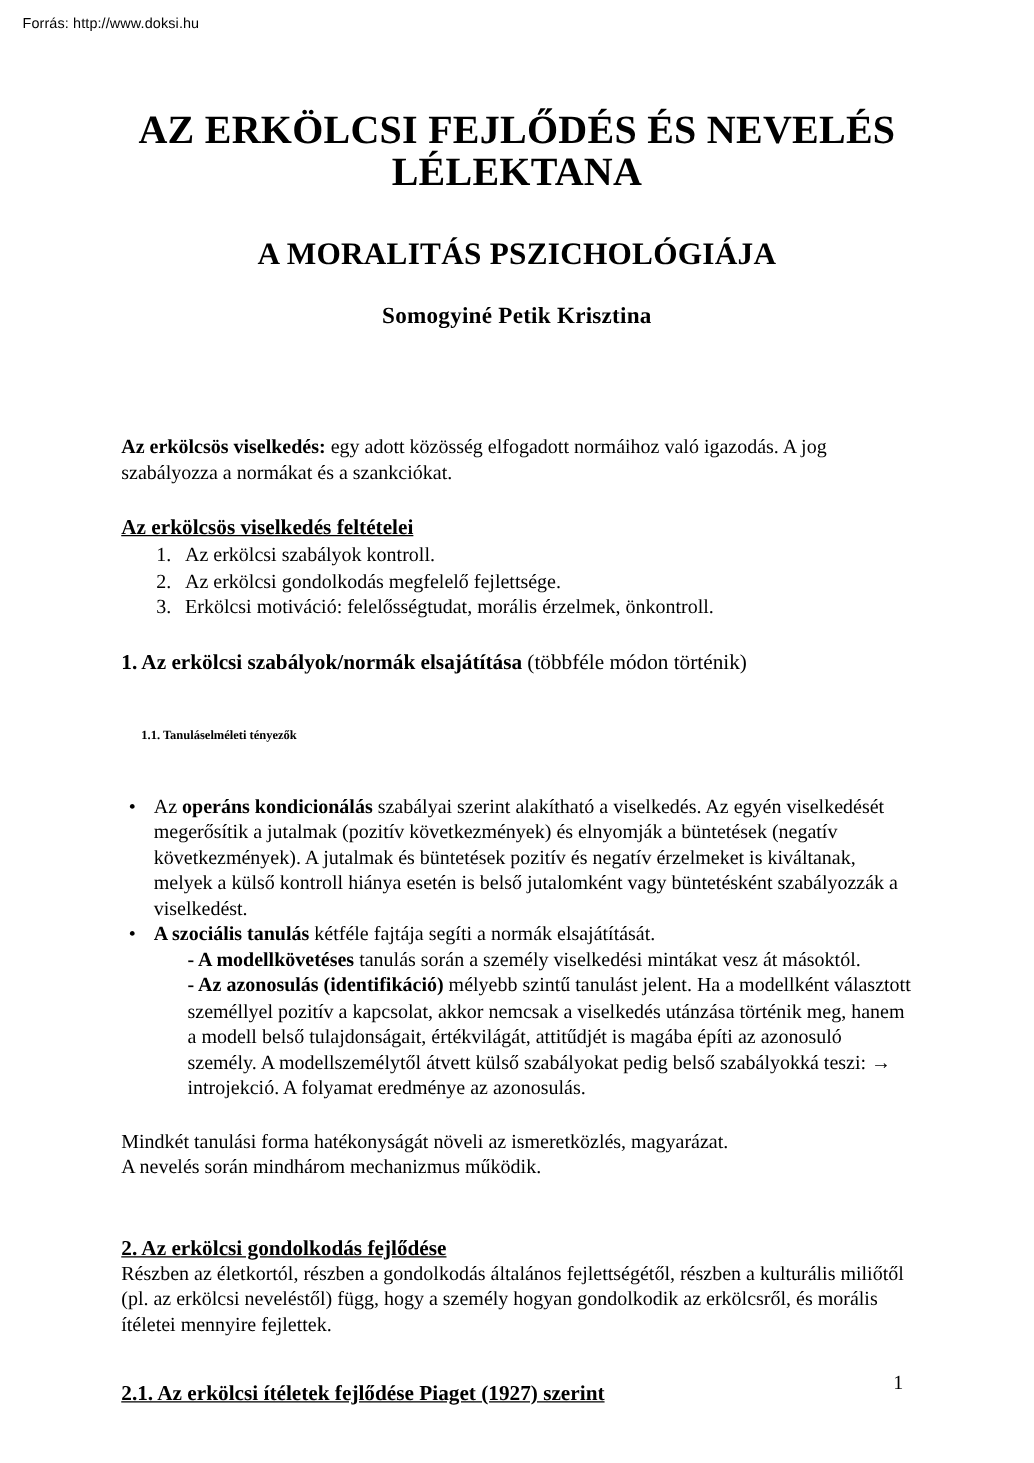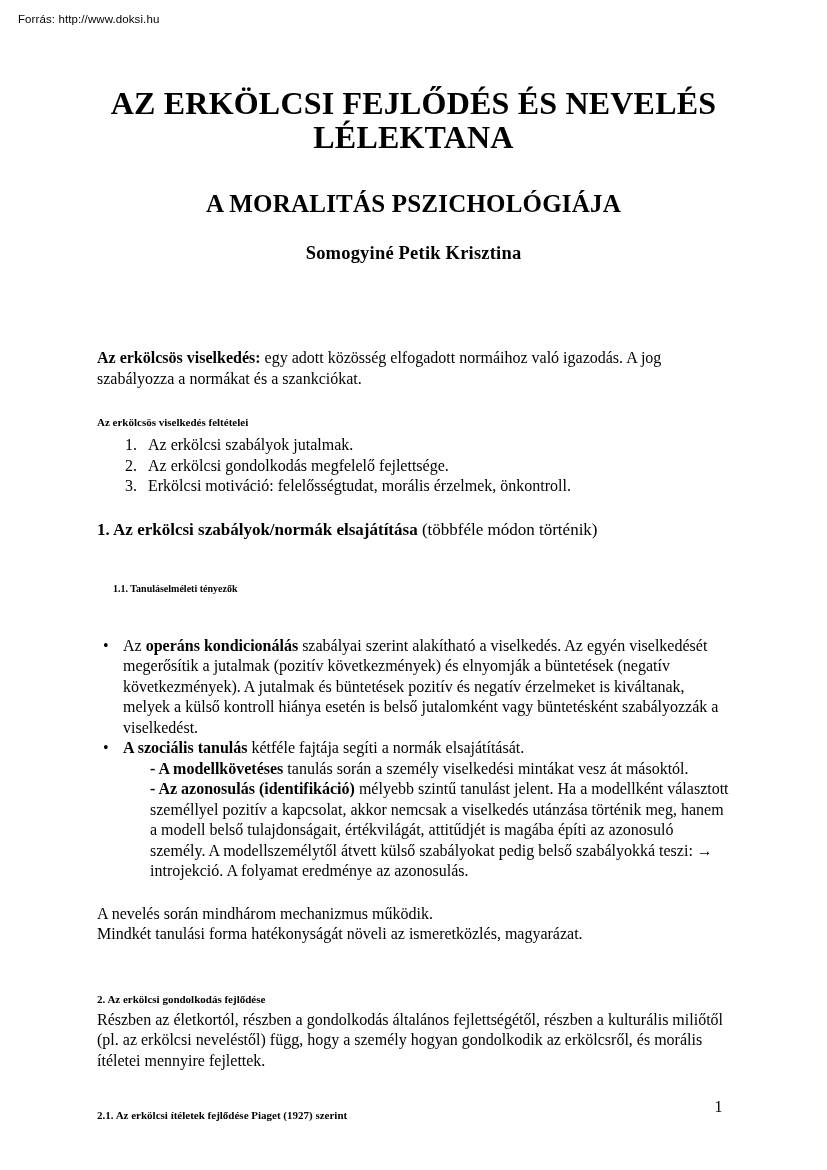--- a/index.html
+++ b/index.html
@@ -96,24 +96,25 @@
   }
 
   h3.subheading {
     font-size: 10px;
     font-weight: bold;
     line-height: 19px;
     margin: 16px;
   }
 
   h2.heading-plain {
-    font-size: 11px;
+    font-size: 17px;
     font-weight: bold;
     line-height: 22px;
     margin: 0;
+    text-decoration: underline;
   }
 
   
   ol.numbered {
     margin: 2px 0 0 0;
     padding: 0;
     list-style: none;
   }
   ol.numbered li {
     font-size: 16px;
@@ -194,21 +195,21 @@
       <p class="para">
         <b>Az erkölcsös viselkedés:</b><span> egy adott közösség elfogadott normáihoz való igazodás. A jog szabályozza a normákat és a szankciókat.</span>
       </p>
 
       <div class="gap-md"></div>
 
       <h2 class="heading-plain">Az erkölcsös viselkedés feltételei</h2>
 
       <ol class="numbered">
         <li>
-          <span class="num">1.</span><span>Az erkölcsi szabályok jutalmak.</span>
+          <span class="num">1.</span><span>Az erkölcsi szabályok kontroll.</span>
         </li>
         <li>
           <span class="num">2.</span><span>Az erkölcsi gondolkodás megfelelő fejlettsége.</span>
         </li>
         <li>
           <span class="num">3.</span><span>Erkölcsi motiváció: felelősségtudat, morális érzelmek, önkontroll.</span>
         </li>
       </ol>
 
       <div class="gap-md"></div>
@@ -229,22 +230,22 @@
         </li>
         <li>
           <span class="dot">•</span><b>A szociális tanulás</b><span> kétféle fajtája segíti a normák elsajátítását.</span>
           <span class="sub-dash"><b>- A modellkövetéses</b><span> tanulás során a személy viselkedési mintákat vesz át másoktól.</span></span>
           <span class="sub-dash"><b>- Az azonosulás (identifikáció)</b><span> mélyebb szintű tanulást jelent. Ha a modellként választott személlyel pozitív a kapcsolat, akkor nemcsak a viselkedés utánzása történik meg, hanem a modell belső tulajdonságait, értékvilágát, attitűdjét is magába építi az azonosuló személy. A modellszemélytől átvett külső szabályokat pedig belső szabályokká teszi: → introjekció. A folyamat eredménye az azonosulás.</span></span>
         </li>
       </ul>
 
       <div class="gap-md"></div>
 
+      <p class="para">Mindkét tanulási forma hatékonyságát növeli az ismeretközlés, magyarázat.</p>
       <p class="para">A nevelés során mindhárom mechanizmus működik.</p>
-      <p class="para">Mindkét tanulási forma hatékonyságát növeli az ismeretközlés, magyarázat.</p>
 
       <div class="gap-xl"></div>
 
       <h2 class="heading-plain">2. Az erkölcsi gondolkodás fejlődése</h2>
 
       <p class="para">Részben az életkortól, részben a gondolkodás általános fejlettségétől, részben a kulturális miliőtől (pl. az erkölcsi neveléstől) függ, hogy a személy hogyan gondolkodik az erkölcsről, és morális ítéletei mennyire fejlettek.</p>
 
       <div class="gap-lg"></div>
 
       <h2 class="heading-plain">2.1. Az erkölcsi ítéletek fejlődése Piaget (1927) szerint</h2>

